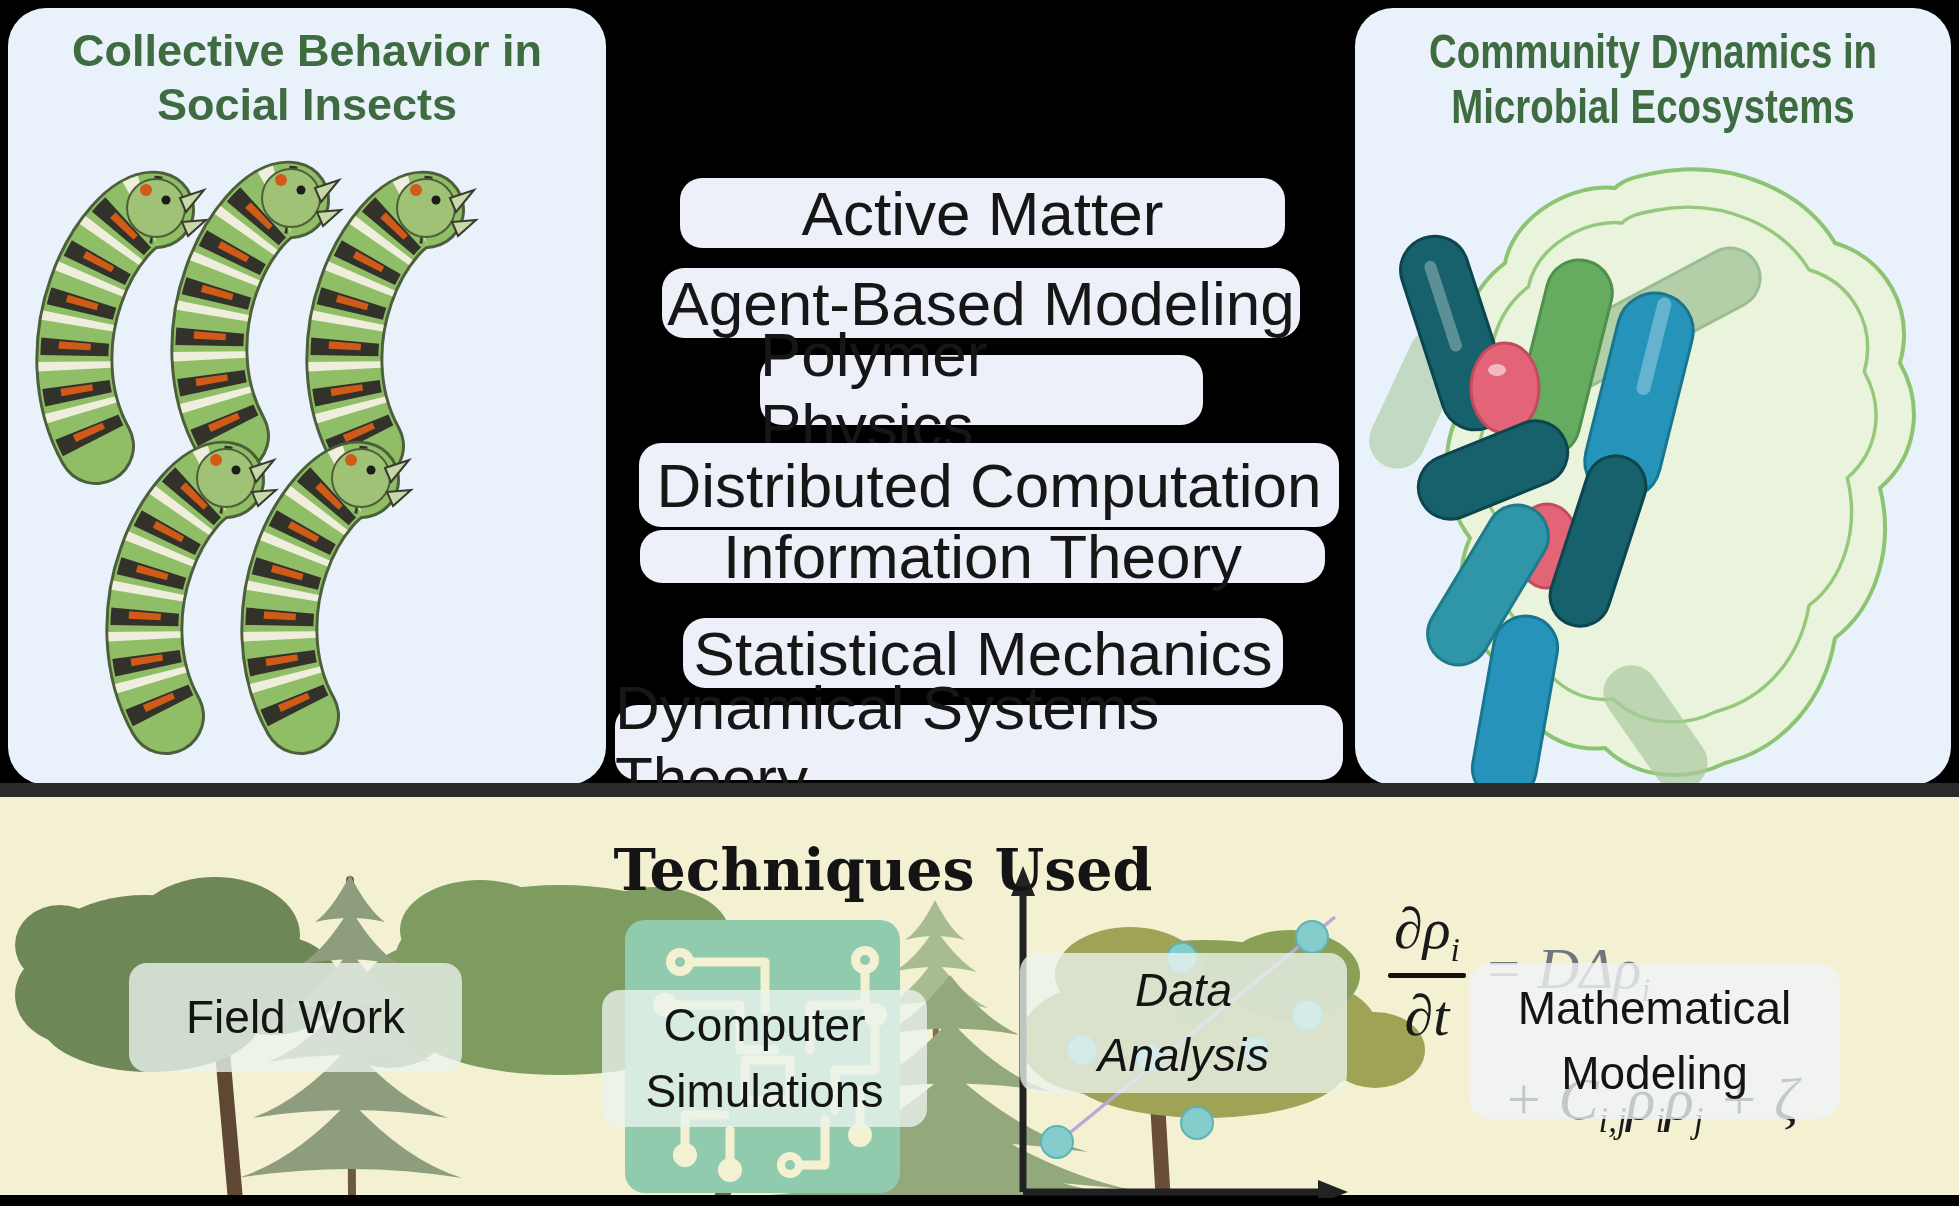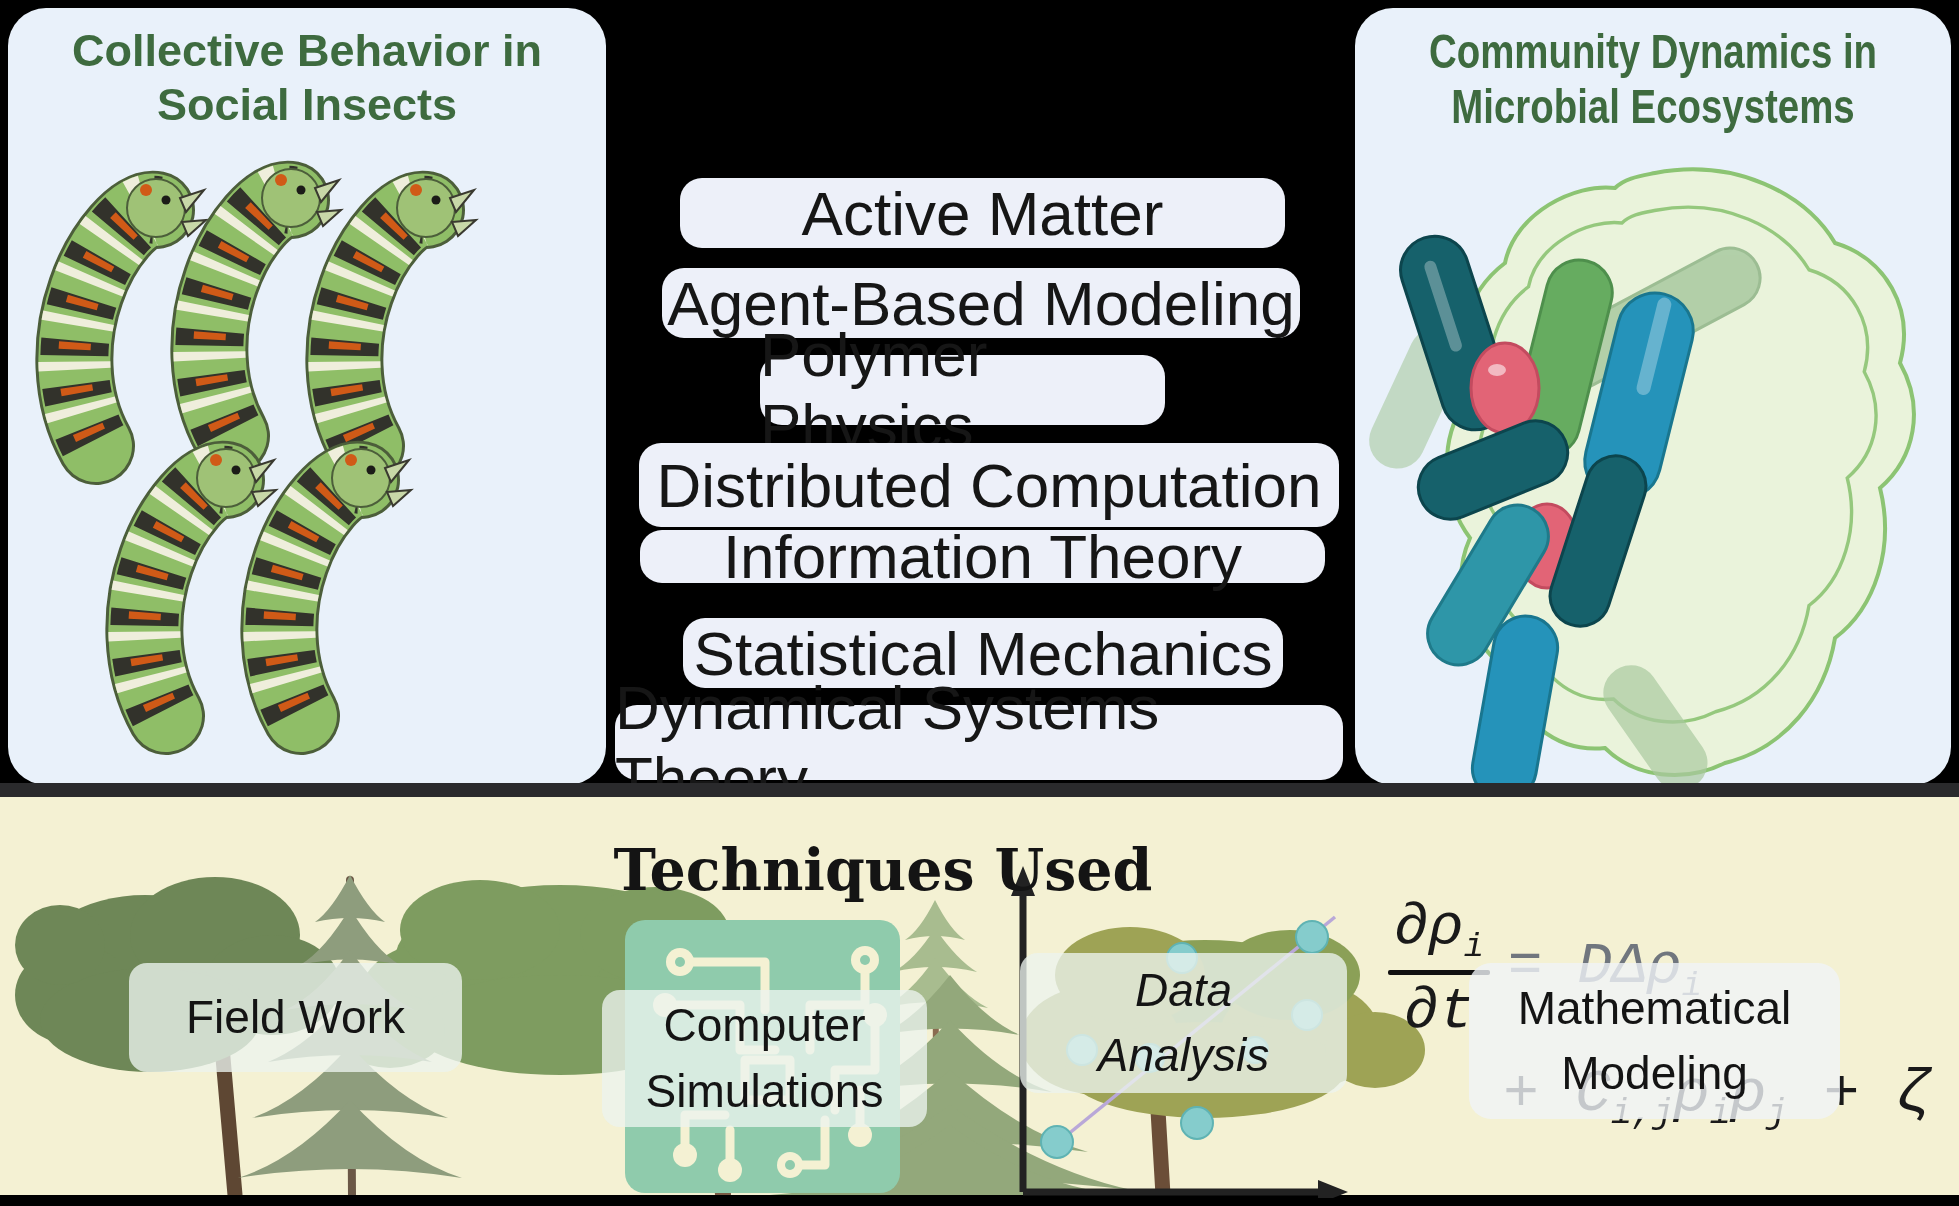--- a/index.html
+++ b/index.html
@@ -15,21 +15,21 @@
   .panel.right h2{font-weight:600;font-size:48px;line-height:1.15;transform:scaleX(0.80);transform-origin:50% 0;}
   .panel svg{position:absolute;left:0;}
   .panel.left svg{top:118px;}
   .panel.right svg{top:0;}
 
   
   .pill{position:absolute;background:#EDF0F9;border-radius:22px;display:flex;
         align-items:center;justify-content:center;color:#161616;font-size:62px;}
   .pill:nth-of-type(1){left:680px;top:178px;width:605px;height:70px;}
   .pill:nth-of-type(2){left:662px;top:268px;width:638px;height:70px;}
-  .pill:nth-of-type(3){left:760px;top:355px;width:405px;height:70px;}
+  .pill:nth-of-type(3){left:760px;top:355px;width:443px;height:70px;}
   .pill:nth-of-type(4){left:639px;top:443px;width:700px;height:84px;}
   .pill:nth-of-type(5){left:640px;top:530px;width:685px;height:53px;}
   .pill:nth-of-type(6){left:683px;top:618px;width:600px;height:70px;}
   .pill:nth-of-type(7){left:615px;top:705px;width:728px;height:75px;}
 
   
   .separator{position:absolute;left:0;top:783px;width:1959px;height:14px;background:#2A2A2C;}
   .bottom-bg{position:absolute;left:0;top:797px;width:1959px;height:398px;background:#F4F1D3;}
   .tech-heading{position:absolute;left:600px;top:798px;width:566px;text-align:center;
         font-family:"DejaVu Serif",serif;font-weight:700;font-size:57px;color:#141414;z-index:2;}
@@ -38,21 +38,21 @@
         display:flex;align-items:center;justify-content:center;text-align:center;
         color:#141414;font-size:46px;line-height:1.42;}
   .label-fieldwork{left:129px;top:963px;width:333px;height:109px;}
   .label-computersim{left:602px;top:990px;width:325px;height:137px;}
   .label-dataanalysis{left:1020px;top:953px;width:327px;height:140px;}
   .label-dataanalysis span{display:block;width:200px;margin:0 auto;font-style:italic;}
   .label-mathmodel{left:1469px;top:963px;width:371px;height:156px;background:rgba(240,244,247,0.80);border-radius:22px;}
 
   
   .equation{position:absolute;left:1388px;top:895px;z-index:2;color:#1a1a1a;
-        font-family:Liberation Mono, monospace;font-style:italic;font-size:58px;}
+        font-family:Liberation Serif, serif;font-style:italic;font-size:58px;}
   .equation sub{font-size:58%;}
   .eq-line1{display:flex;align-items:center;}
   .frac{display:inline-flex;flex-direction:column;align-items:center;}
   .frac .num{padding:0 6px 4px 6px;}
   .frac .bar{width:100%;height:5px;background:#111;border-radius:2px;}
   .frac .den{padding:4px 6px 0 6px;}
   .eq-rhs{margin-left:18px;color:#70767E;}
   .eq-line2{margin-left:115px;margin-top:16px;font-size:60px;text-align:right;}
 </style>
 </head>

